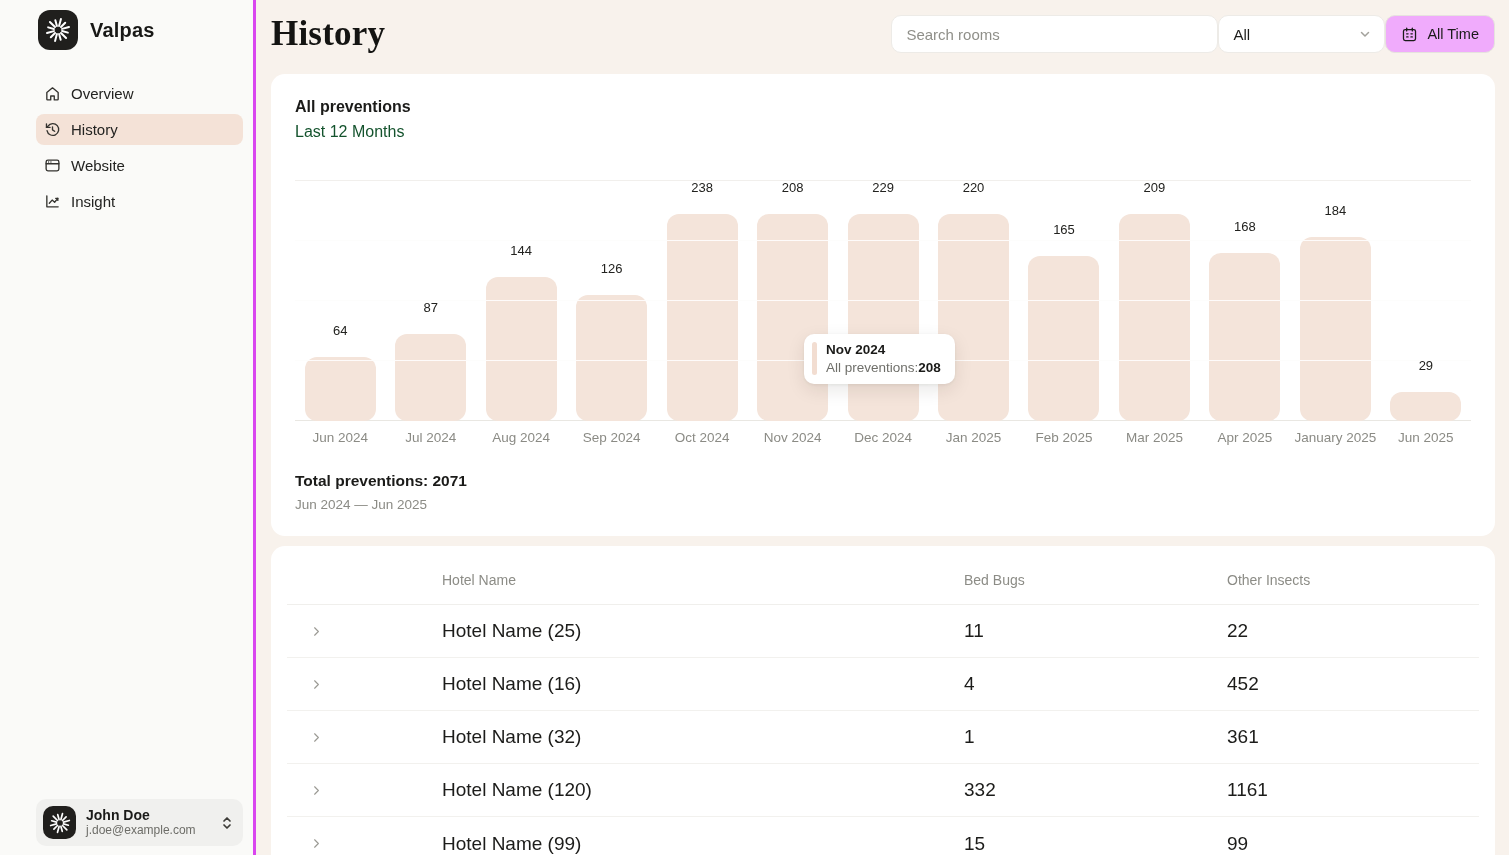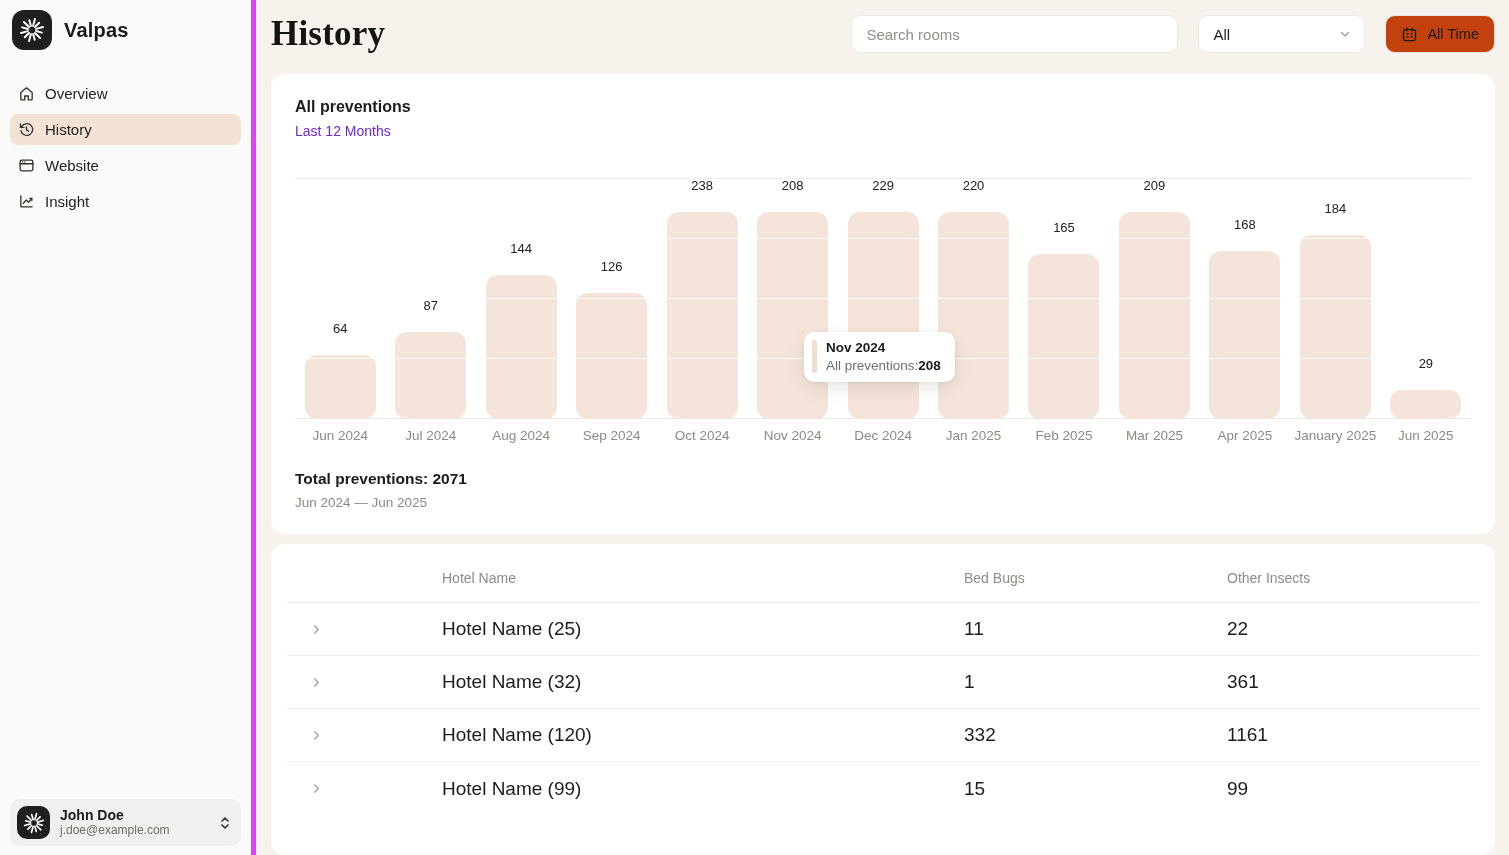--- a/index.html
+++ b/index.html
@@ -8,23 +8,24 @@
     font-family:"Liberation Sans","DejaVu Sans",sans-serif;
     background:#f8f2ec;
     color:#1c1c1a;
     display:flex;
   }
 
   
   .sidebar {
     width:256px; flex:0 0 256px;
     background:#fafaf8;
-    border-right:5px solid #d946ef;
+    border-right:3px solid #d946ef;
     display:flex; flex-direction:column;
     position:relative;
+    padding-left:26px;
   }
   .logo-row { display:flex; align-items:center; gap:12px; padding:8px 12px; margin-top:2px; }
   .logo-box {
     width:40px; height:40px; border-radius:12px; background:#201f1d;
     display:flex; align-items:center; justify-content:center; flex:0 0 40px;
   }
   .brand-name { font-size:20px; font-weight:700; letter-spacing:.2px; color:#181816; }
   .nav { margin-top:20px; padding:0 10px; display:flex; flex-direction:column; gap:5px; }
   .nav-item {
     display:flex; align-items:center; gap:10px;
@@ -50,47 +51,47 @@
   .user-email { font-size:12px; color:#6d6d68; margin-top:1px; }
   .user-chevrons { color:#3c3b37; }
 
   
   .main { flex:1; min-width:0; padding:0 14px 0 15px; display:flex; flex-direction:column; }
   .main-header { display:flex; align-items:center; height:40px; margin:14px 0 20px; }
   .page-title {
     font-family:"Liberation Serif","DejaVu Serif",serif;
     font-size:35px; font-weight:600; color:#141412; letter-spacing:.2px;
   }
-  .header-controls { margin-left:auto; display:flex; align-items:flex-start; gap:20px; }
+  .header-controls { margin-left:auto; display:flex; align-items:flex-start; }
   .search-input {
     width:327px; height:38px; border-radius:10px;
     border:1px solid #edebe7; background:#fff;
     padding:0 14px; font-size:15px; color:#1c1c1a; outline:none;
     font-family:inherit;
   }
   .search-input::placeholder { color:#8f8f89; }
   .select-box {
     width:167px; height:38px; border-radius:10px;
     border:1px solid #edebe7; background:#fff;
     display:flex; align-items:center; justify-content:space-between;
     padding:0 12px 0 14px; font-size:15px; color:#1c1c1a; cursor:pointer;
   }
   .time-btn {
-    height:38px; border-radius:10px; border:1px solid #e6e3de; background:#c2410c;
+    height:38px; border-radius:10px; border:1px solid #e6e3de; background:#f0abfc;
     display:flex; align-items:center; gap:9px; padding:0 15px;
     font-size:14.5px; font-weight:500; color:#1b1b19; cursor:pointer;
     font-family:inherit;
   }
 
   .card { background:#fff; border-radius:14px; }
 
   
   .chart-card { padding:24px 24px 24px; margin-bottom:10px; }
   .chart-title { font-size:16px; font-weight:700; color:#1b1b19; }
-  .chart-subtitle { font-size:14px; color:#6d28d9; margin-top:7px; }
+  .chart-subtitle { font-size:16px; color:#14532d; margin-top:7px; }
 
   .plot { position:relative; height:240px; margin-top:40px; }
   .gridline { position:absolute; left:0; right:0; height:1px; background:#f1efec; z-index:0; }
   .gridline.axis { background:#e9e7e2; }
   .gridline.overlay { background:rgba(255,255,255,0.85); z-index:3; }
   .bars { position:absolute; inset:0; display:flex; align-items:flex-end; z-index:1; }
   .bar-col { flex:1 1 0; display:flex; flex-direction:column; align-items:center; justify-content:flex-end; height:100%;gap:15px; }
   .bar-value { font-size:13px; color:#22221f; font-weight:500; margin-bottom:5px; line-height:1; }
   .bar { width:71px; background:#f4e4da; border-radius:12px; }
   .xlabels { display:flex; margin-top:9px; }
@@ -367,43 +368,55 @@
           <div class="cell-num">22</div>
         </div>
         <div class="t-row">
           <div class="row-chevron">
             <span>
               <svg class="ico" width="15" height="15" viewBox="0 0 24 24" fill="none" stroke="currentColor" stroke-width="1.8" stroke-linecap="round" stroke-linejoin="round">
                 <polyline points="9 6 15 12 9 18"></polyline>
               </svg>
             </span>
           </div>
-          <div class="cell-name">Hotel Name (32)</div>
-          <div class="cell-num">1</div>
-          <div class="cell-num">361</div>
+          <div class="cell-name">Hotel Name (16)</div>
+          <div class="cell-num">4</div>
+          <div class="cell-num">452</div>
         </div>
         <div class="t-row">
           <div class="row-chevron">
             <span>
               <svg class="ico" width="15" height="15" viewBox="0 0 24 24" fill="none" stroke="currentColor" stroke-width="1.8" stroke-linecap="round" stroke-linejoin="round">
                 <polyline points="9 6 15 12 9 18"></polyline>
               </svg>
             </span>
           </div>
-          <div class="cell-name">Hotel Name (120)</div>
-          <div class="cell-num">332</div>
-          <div class="cell-num">1161</div>
+          <div class="cell-name">Hotel Name (32)</div>
+          <div class="cell-num">1</div>
+          <div class="cell-num">361</div>
         </div>
         <div class="t-row">
           <div class="row-chevron">
             <span>
               <svg class="ico" width="15" height="15" viewBox="0 0 24 24" fill="none" stroke="currentColor" stroke-width="1.8" stroke-linecap="round" stroke-linejoin="round">
                 <polyline points="9 6 15 12 9 18"></polyline>
               </svg>
             </span>
           </div>
+          <div class="cell-name">Hotel Name (120)</div>
+          <div class="cell-num">332</div>
+          <div class="cell-num">1161</div>
+        </div>
+        <div class="t-row">
+          <div class="row-chevron">
+            <span>
+              <svg class="ico" width="15" height="15" viewBox="0 0 24 24" fill="none" stroke="currentColor" stroke-width="1.8" stroke-linecap="round" stroke-linejoin="round">
+                <polyline points="9 6 15 12 9 18"></polyline>
+              </svg>
+            </span>
+          </div>
           <div class="cell-name">Hotel Name (99)</div>
           <div class="cell-num">15</div>
           <div class="cell-num">99</div>
         </div>
       </div>
   </section>
 </main>
 
 </body></html>

